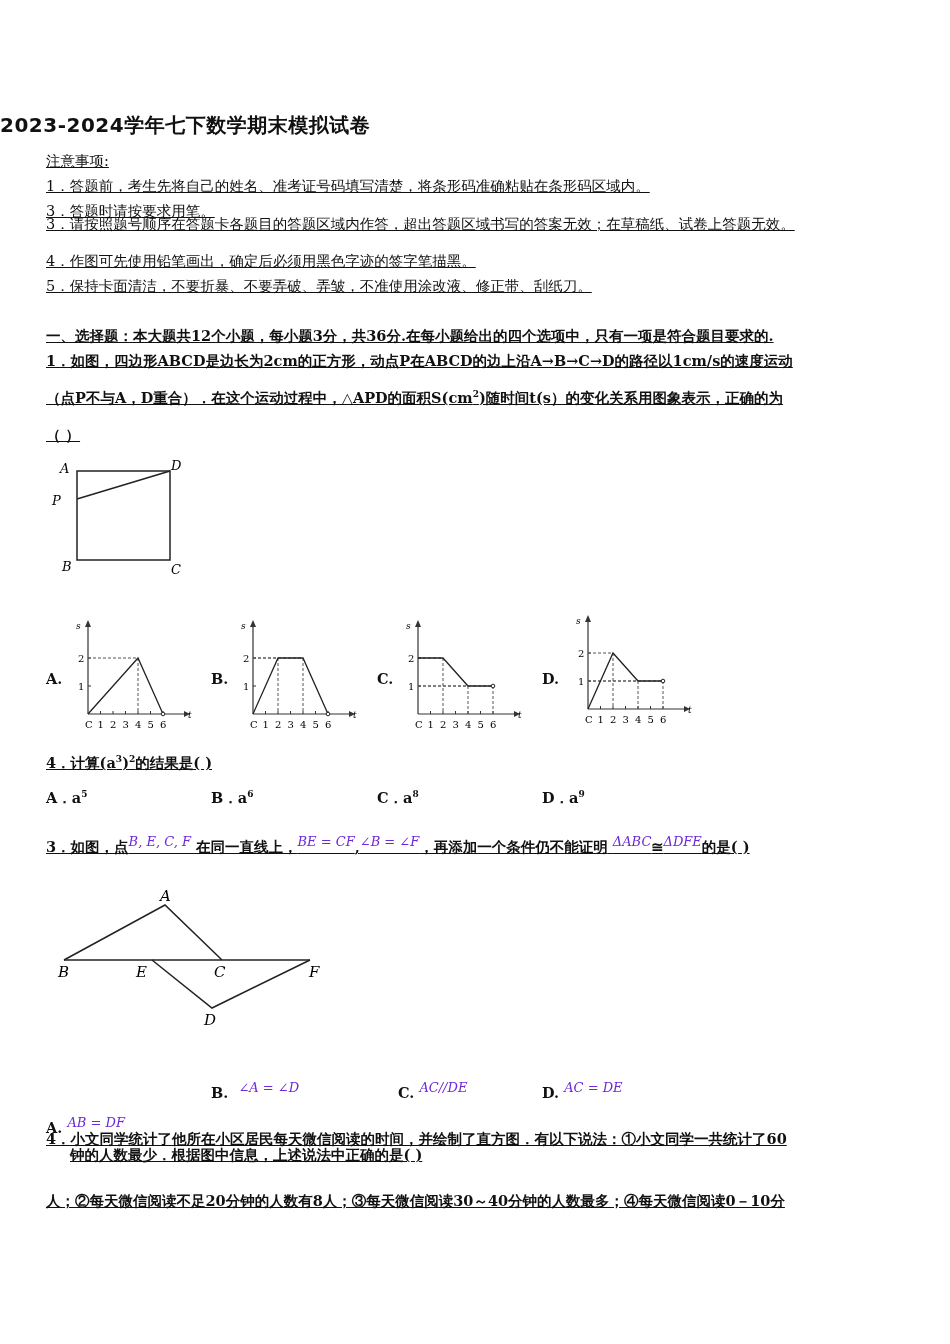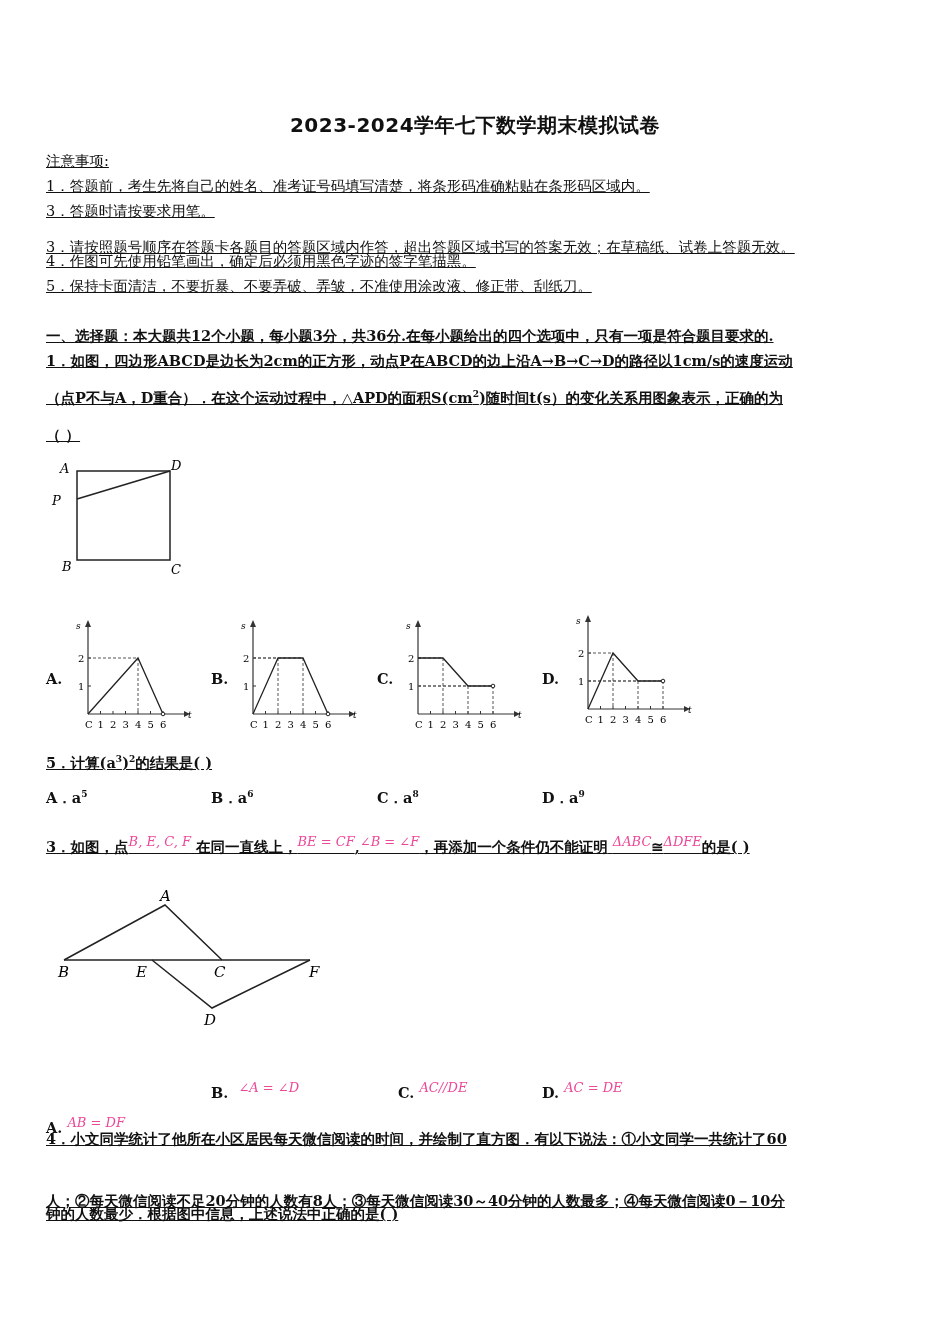--- a/index.html
+++ b/index.html
@@ -1,38 +1,38 @@
 <!DOCTYPE html>
 <html><head>
 <meta charset="utf-8">
 <style>
   html, body { margin:0; padding:0; background:#ffffff; }
   body { width:950px; height:1344px; position:relative; overflow:hidden;
          font-family:"DejaVu Serif","Liberation Serif",serif; color:#111; }
-  .title { position:absolute; top:112px; left:0; width:950px; text-align:center;
+  .title { position:absolute; top:112px; left:0; width:950px; text-align:left;
            font-family:"DejaVu Sans","Liberation Sans",sans-serif; font-weight:bold; font-size:20px; letter-spacing:0.5px; }
   .line { position:absolute; left:46px; font-size:14.5px; white-space:nowrap; font-weight:bold;text-decoration:underline; }
   .notes .line { font-weight:normal; }
   .notice-head { font-weight:normal; }
   .opt { position:absolute; font-size:14.5px; font-weight:bold; white-space:nowrap; }
-  .math { font-family:"DejaVu Serif","Liberation Serif",serif; font-style:italic; font-weight:normal; color:#ec4899; font-size:13px; }
+  .math { font-family:"DejaVu Serif","Liberation Serif",serif; font-style:italic; font-weight:normal; color:#6d28d9; font-size:13px; }
   sup { font-size:9px; }
   .fig { position:absolute; }
   svg text { font-family:"DejaVu Serif","Liberation Serif",serif; }
 </style>
 </head>
 <body>
 
 <div class="title">2023-2024学年七下数学期末模拟试卷</div>
 
 <div class="notes">
   <div class="line notice-head" style="top:152px;">注意事项:</div>
   <div class="line" style="top:177px;">1．答题前，考生先将自己的姓名、准考证号码填写清楚，将条形码准确粘贴在条形码区域内。</div>
   <div class="line" style="top:202px;">3．答题时请按要求用笔。</div>
-  <div class="line" style="top:238px;">3．请按照题号顺序在答题卡各题目的答题区域内作答，超出答题区域书写的答案无效；在草稿纸、试卷上答题无效。</div>
+  <div class="line" style="top:215px;">3．请按照题号顺序在答题卡各题目的答题区域内作答，超出答题区域书写的答案无效；在草稿纸、试卷上答题无效。</div>
   <div class="line" style="top:252px;">4．作图可先使用铅笔画出，确定后必须用黑色字迹的签字笔描黑。</div>
   <div class="line" style="top:277px;">5．保持卡面清洁，不要折暴、不要弄破、弄皱，不准使用涂改液、修正带、刮纸刀。</div>
 </div>
 
 <div class="line" style="top:327px;">一、选择题：本大题共12个小题，每小题3分，共36分.在每小题给出的四个选项中，只有一项是符合题目要求的.</div>
 
 <div class="line" style="top:352px;">1．如图，四边形ABCD是边长为2cm的正方形，动点P在ABCD的边上沿A→B→C→D的路径以1cm/s的速度运动</div>
 <div class="line" style="top:389px;"><span>（点P不与A，D重合）．在这个运动过程中，△APD的面积S(cm</span><sup>2</sup><span>)随时间t(s）的变化关系用图象表示，正确的为</span></div>
 <div class="line" style="top:426px;">（    ）</div>
 
@@ -173,21 +173,21 @@
       <line x1="16" y1="41" x2="41" y2="41" stroke="#555" stroke-dasharray="3,2"></line>
       <line x1="41" y1="41" x2="41" y2="97" stroke="#555" stroke-dasharray="3,2"></line>
       <line x1="16" y1="69" x2="66" y2="69" stroke="#555" stroke-dasharray="3,2"></line>
       <line x1="66" y1="69" x2="66" y2="97" stroke="#555" stroke-dasharray="3,2"></line>
       <line x1="16" y1="69" x2="91" y2="69" stroke="#555" stroke-dasharray="3,2"></line>
       <line x1="91" y1="69" x2="91" y2="97" stroke="#555" stroke-dasharray="3,2"></line>
       <polyline points="16,97 41,41 66,69 91,69" fill="none" stroke="#222" stroke-width="1.3"></polyline>
       <circle cx="91" cy="69" r="1.8" fill="#fff" stroke="#222"></circle>
     </svg></div>
 
-<div class="line" style="top:754px;"><span>5．计算(a</span><sup>3</sup><span>)</span><sup>2</sup><span>的结果是(    )</span></div>
+<div class="line" style="top:754px;"><span>4．计算(a</span><sup>3</sup><span>)</span><sup>2</sup><span>的结果是(    )</span></div>
 <div class="opt" style="left:46px; top:789px;"><span>A．a</span><sup>5</sup></div>
 <div class="opt" style="left:211px; top:789px;"><span>B．a</span><sup>6</sup></div>
 <div class="opt" style="left:377px; top:789px;"><span>C．a</span><sup>8</sup></div>
 <div class="opt" style="left:542px; top:789px;"><span>D．a</span><sup>9</sup></div>
 
 <div class="line" style="top:834px;">
   <span>3．如图，点</span><sup class="math">B, E, C, F</sup>
   <span>在同一直线上，</span><sup class="math">BE = CF</sup>,<sup class="math">∠B = ∠F</sup><span>，再添加一个条件仍不能证明</span>
   <sup class="math">ΔABC</sup><span>≅</span><sup class="math">ΔDFE</sup><span>的是(    )</span>
 </div>
@@ -206,13 +206,13 @@
   </svg>
 </div>
 
 <div class="opt" style="left:46px; top:1115px;"><span>A.</span> <sup class="math">AB = DF</sup></div>
 <div class="opt" style="left:211px; top:1080px;"><span>B.</span> &nbsp;<sup class="math">∠A = ∠D</sup></div>
 <div class="opt" style="left:398px; top:1080px;"><span>C.</span> <sup class="math">AC//DE</sup></div>
 <div class="opt" style="left:542px; top:1080px;"><span>D.</span> <sup class="math">AC = DE</sup></div>
 
 <div class="line" style="top:1130px;">4．小文同学统计了他所在小区居民每天微信阅读的时间，并绘制了直方图．有以下说法：①小文同学一共统计了60</div>
 <div class="line" style="top:1152px;margin-top:40px;">人；②每天微信阅读不足20分钟的人数有8人；③每天微信阅读30～40分钟的人数最多；④每天微信阅读0－10分</div>
-<div class="line" style="top:1205px;">钟的人数最少．根据图中信息，上述说法中正确的是(        )</div>
+<div class="line" style="top:1146px;margin-left:24px;">钟的人数最少．根据图中信息，上述说法中正确的是(        )</div>
 
 </body></html>

